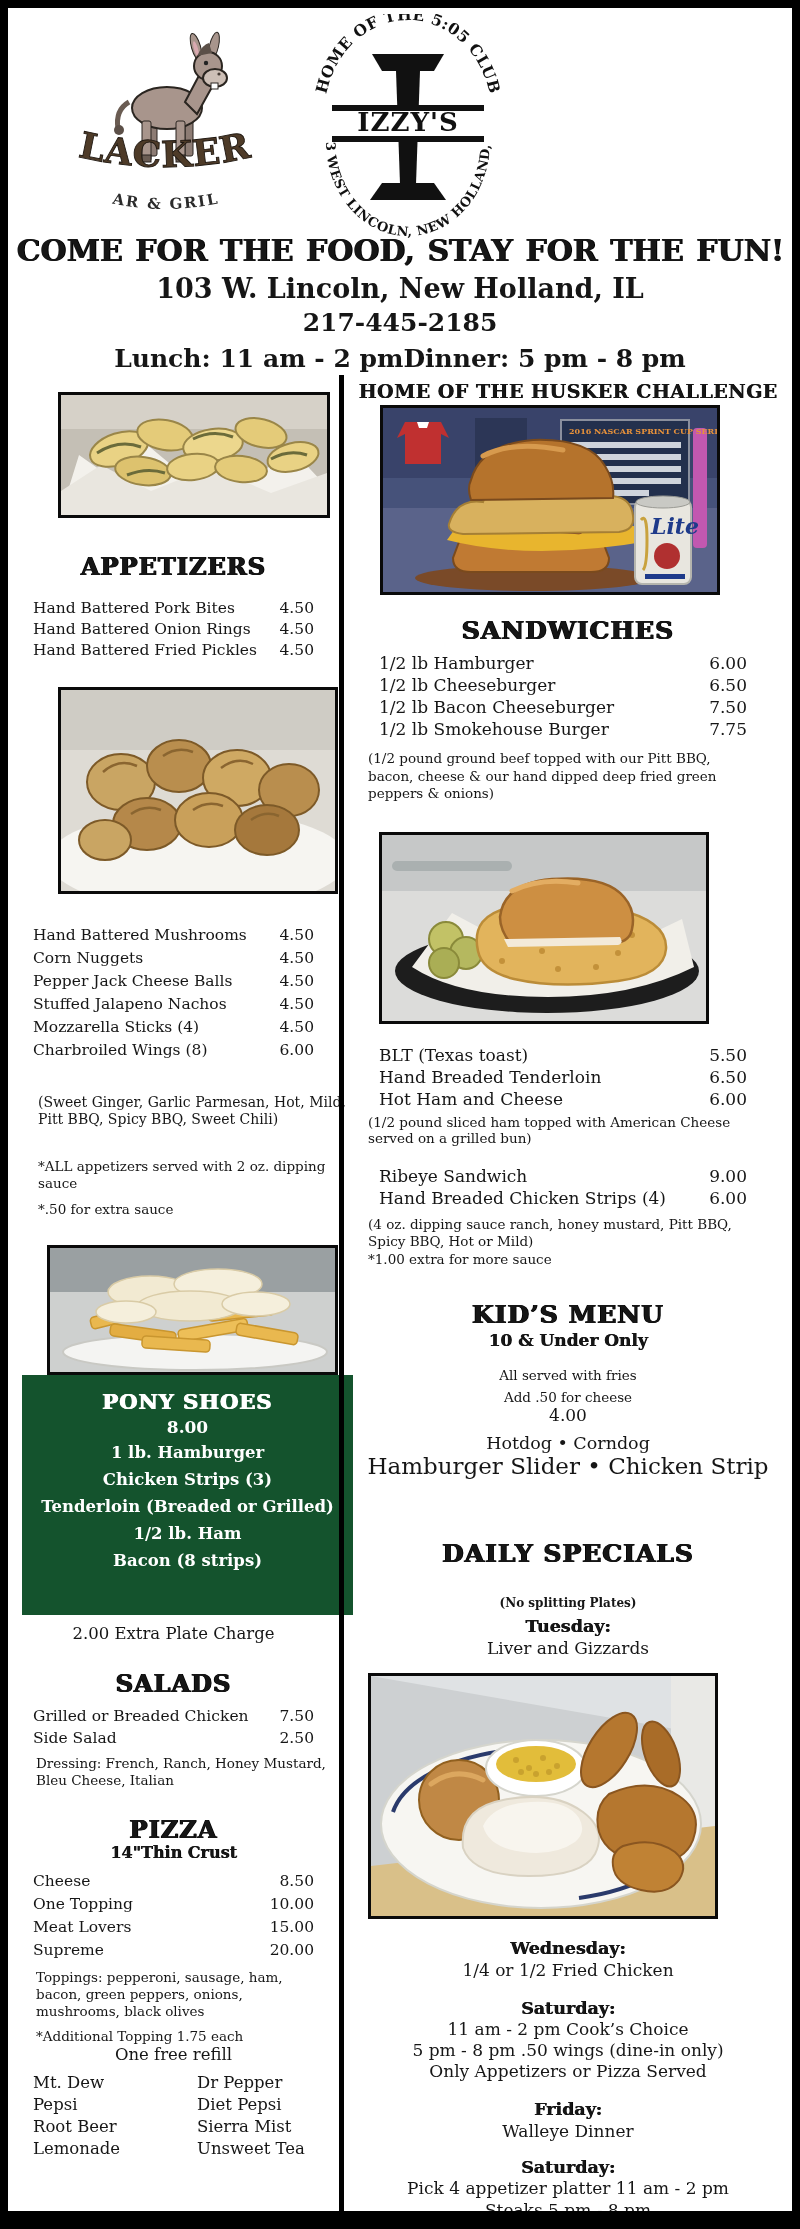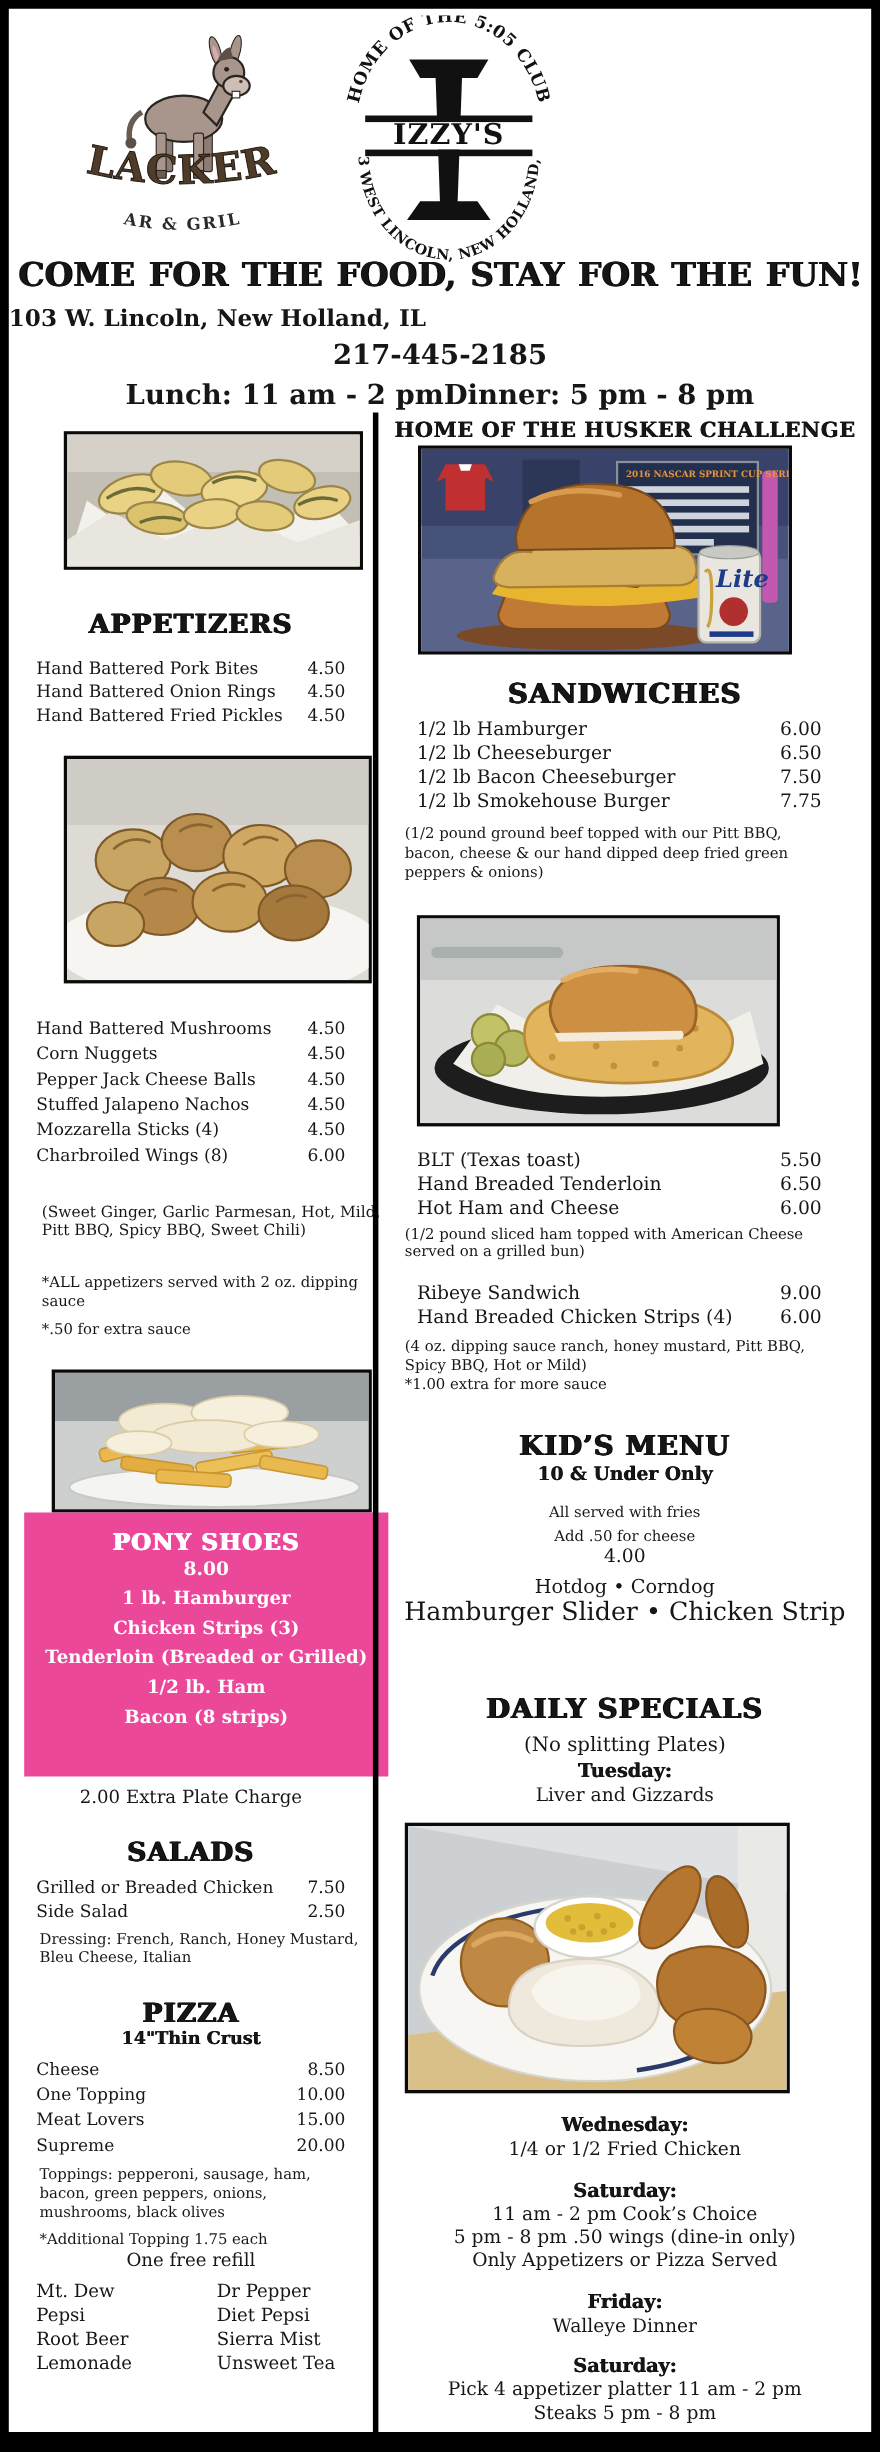--- a/index.html
+++ b/index.html
@@ -6,21 +6,21 @@
   body { background:#888; font-family:"DejaVu Serif","Liberation Serif",serif; color:#161616; }
   .page { width:800px; height:2229px; background:#fff; border:8px solid #000; border-bottom-width:18px;
           position:relative; overflow:hidden; margin:0 auto; }
   
   .hdr { height:367px; }
   .logos { position:relative; height:228px; }
   .logo-slackers { position:absolute; left:55px; top:14px; }
   .logo-izzys { position:absolute; left:300px; top:6px; }
   .tagline { text-align:center; font-weight:bold; font-size:30px; letter-spacing:0;
              text-shadow:1px 0 #000; word-spacing:2px; line-height:30px; }
-  .addr { text-align:left; font-weight:bold; font-size:21px; margin-top:9px; line-height:28px; }
+  .addr { text-align:center; font-weight:bold; font-size:27px; margin-top:9px; line-height:28px; }
   .phone { text-align:center; font-weight:bold; font-size:25px; margin-top:6px; line-height:28px; }
   .hours { display:flex; justify-content:center; font-weight:bold; font-size:25px; margin-top:8px; line-height:28px;}
   
   .cols { display:flex; height:1836px; }
   .colL { width:331px; }
   .vdiv { width:5px; background:#000; }
   .colR { flex:1; }
   
   .hd { font-weight:bold; text-align:center; letter-spacing:1px; text-shadow:0.7px 0 #000,-0.7px 0 #000; }
   .hd24 { font-size:24px; line-height:26px; }
@@ -242,21 +242,21 @@
           <g stroke="#d9cba6" stroke-width="1.5">
             <ellipse cx="100" cy="44" rx="42" ry="16" fill="#f2ead2"></ellipse>
             <ellipse cx="168" cy="36" rx="44" ry="15" fill="#f5efdc"></ellipse>
             <ellipse cx="140" cy="58" rx="52" ry="15" fill="#f2ead2"></ellipse>
             <ellipse cx="206" cy="56" rx="34" ry="12" fill="#f5efdc"></ellipse>
             <ellipse cx="76" cy="64" rx="30" ry="11" fill="#f5efdc"></ellipse>
           </g>
         </svg>
       </div>
 
-      <div class="pony" style="background:#ec4899;">
+      <div class="pony" style="background:#14532d;">
         <div class="t">PONY SHOES</div>
         <div class="p">8.00</div>
         <div class="o">1 lb. Hamburger</div>
         <div class="o">Chicken Strips (3)</div>
         <div class="o">Tenderloin (Breaded or Grilled)</div>
         <div class="o">1/2 lb. Ham</div>
         <div class="o">Bacon (8 strips)</div>
       </div>
 
       <div class="center" style="margin-top:9px; font-size:16.5px; line-height:20px;">2.00 Extra Plate Charge</div>
@@ -452,21 +452,21 @@
 
       <div class="hd hd25" style="margin-top:33px; line-height:28px;">KID’S MENU</div>
       <div class="center" style="font-weight:bold; font-size:17px; line-height:22px; text-shadow:0.5px 0 #000;">10 &amp; Under Only</div>
       <div class="center" style="margin-top:17px; font-size:13.5px; line-height:15px;">All served with fries</div>
       <div class="center" style="margin-top:7px; font-size:13.5px; line-height:15px;">Add .50 for cheese</div>
       <div class="center" style="font-size:17px; line-height:21px;">4.00</div>
       <div class="center" style="margin-top:6px; font-size:17.5px; line-height:23px;">Hotdog • Corndog</div>
       <div class="center" style="font-size:23px; line-height:23px;">Hamburger Slider • Chicken Strip</div>
 
       <div class="hd hd25" style="margin-top:62px;">DAILY SPECIALS</div>
-      <div class="center" style="margin-top:12px; font-size:18px; line-height:16px;">(No splitting Plates)</div>
+      <div class="center" style="margin-top:28px; font-size:12px; line-height:16px;font-weight:bold;">(No splitting Plates)</div>
 
       <div style="margin-top:4px;">
         <div class="spday">Tuesday:</div>
         <div class="spline">Liver and Gizzards</div>
       </div>
 
       <div class="ph" style="margin:14px 0 0 24px; width:350px;">
         <svg width="344" height="240" viewBox="0 0 344 240">
           <rect width="344" height="240" fill="#cdd0d2"></rect>
           <path d="M0,0 L344,60 L344,0 Z" fill="#dfe2e4"></path>

